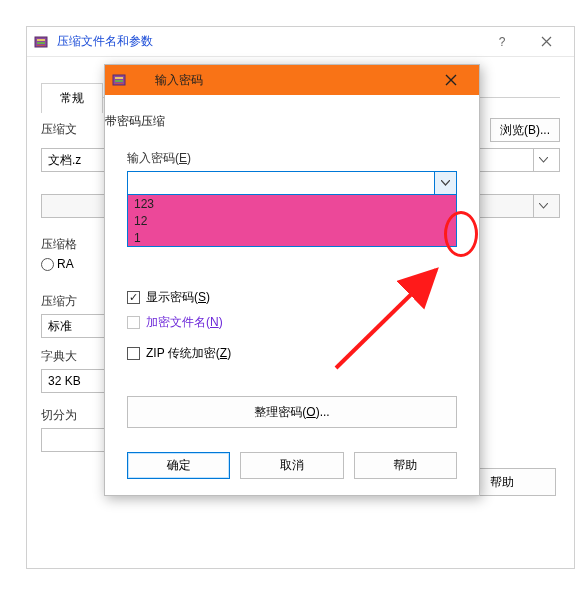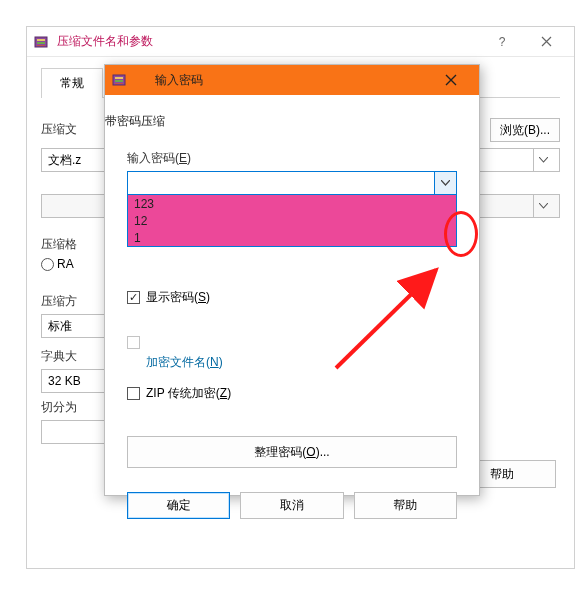--- a/index.html
+++ b/index.html
@@ -30,41 +30,41 @@
     align-items: center;
     padding: 0 6px;
     border-bottom: 1px solid #e8e8e8;
   }
   .app-icon {
     width: 16px; height: 16px;
     margin-right: 8px;
     display: inline-flex;
   }
   .app-icon svg { width:16px; height:16px; }
-  .parent-titlebar .title { color:#be185d;font-family:Liberation Serif, serif; }
+  .parent-titlebar .title { color:#1d4ed8;font-family:Liberation Serif, serif; }
   .winbtn {
     width: 44px; height: 28px;
     display:flex; align-items:center; justify-content:center;
     color:#666;
   }
   .parent-content {
     padding: 4px 14px 14px 14px;
   }
   .tab-header {
     display:flex;
     border-bottom:1px solid #d0d0d0;
     margin-top:6px;
   }
   .tab {
     padding: 6px 18px;
     border:1px solid #d0d0d0;
     border-bottom:none;
     background:#fff;
     position:relative;
-    top:1px;
+    top:16px;
   }
   .label { color:#333; margin-bottom:4px; display:block; }
   .text-input-like {
     border:1px solid #bfbfbf;
     height:24px;
     background:#fff;
     display:flex;
     align-items:center;
     padding: 0 6px;
     font-size:12px;
@@ -172,21 +172,21 @@
   }
   .checkbox {
     width:13px;height:13px;border:1px solid #555;margin-right:6px;
     display:inline-flex;align-items:center;justify-content:center;
     background:#fff;
   }
   .checkbox.checked::after {
     content:"✓"; font-size:11px; color:#222; line-height:11px;
   }
   .checkbox.disabled { border-color:#c4c4c4; }
-  .disabled-text { color:#0369a1;margin-top:40px; }
+  .disabled-text { color:#6d28d9; }
   .organize-btn {
     height:32px;
     border:1px solid #bfbfbf;
     background:#fdfdfd;
     display:flex;align-items:center;justify-content:center;
     margin: 34px 0 0 0;
     width: 100%;
   }
   .pwd-bottom-buttons {
     display:flex;
@@ -280,21 +280,21 @@
           <div class="text-input-like">
               <span>标准</span>
             </div>
         </div>
         <div style="margin-top:10px">
           <span class="label">字典大</span>
           <div class="text-input-like">
               <span>32 KB</span>
             </div>
         </div>
-        <div style="margin-top:6px">
+        <div style="margin-top:14px">
           <span class="label">切分为</span>
           <div class="text-input-like"></div>
         </div>
       </div>
       <div style="flex:1">
         <div class="text-input-like" style="background:#f7f7f7">
           <div class="dropdown-chevron">
             <svg width="9" height="6" viewBox="0 0 9 6">
                 <path d="M0 0 L4.5 5 L9 0" fill="none" stroke="#555" stroke-width="1.1"></path>
               </svg>

